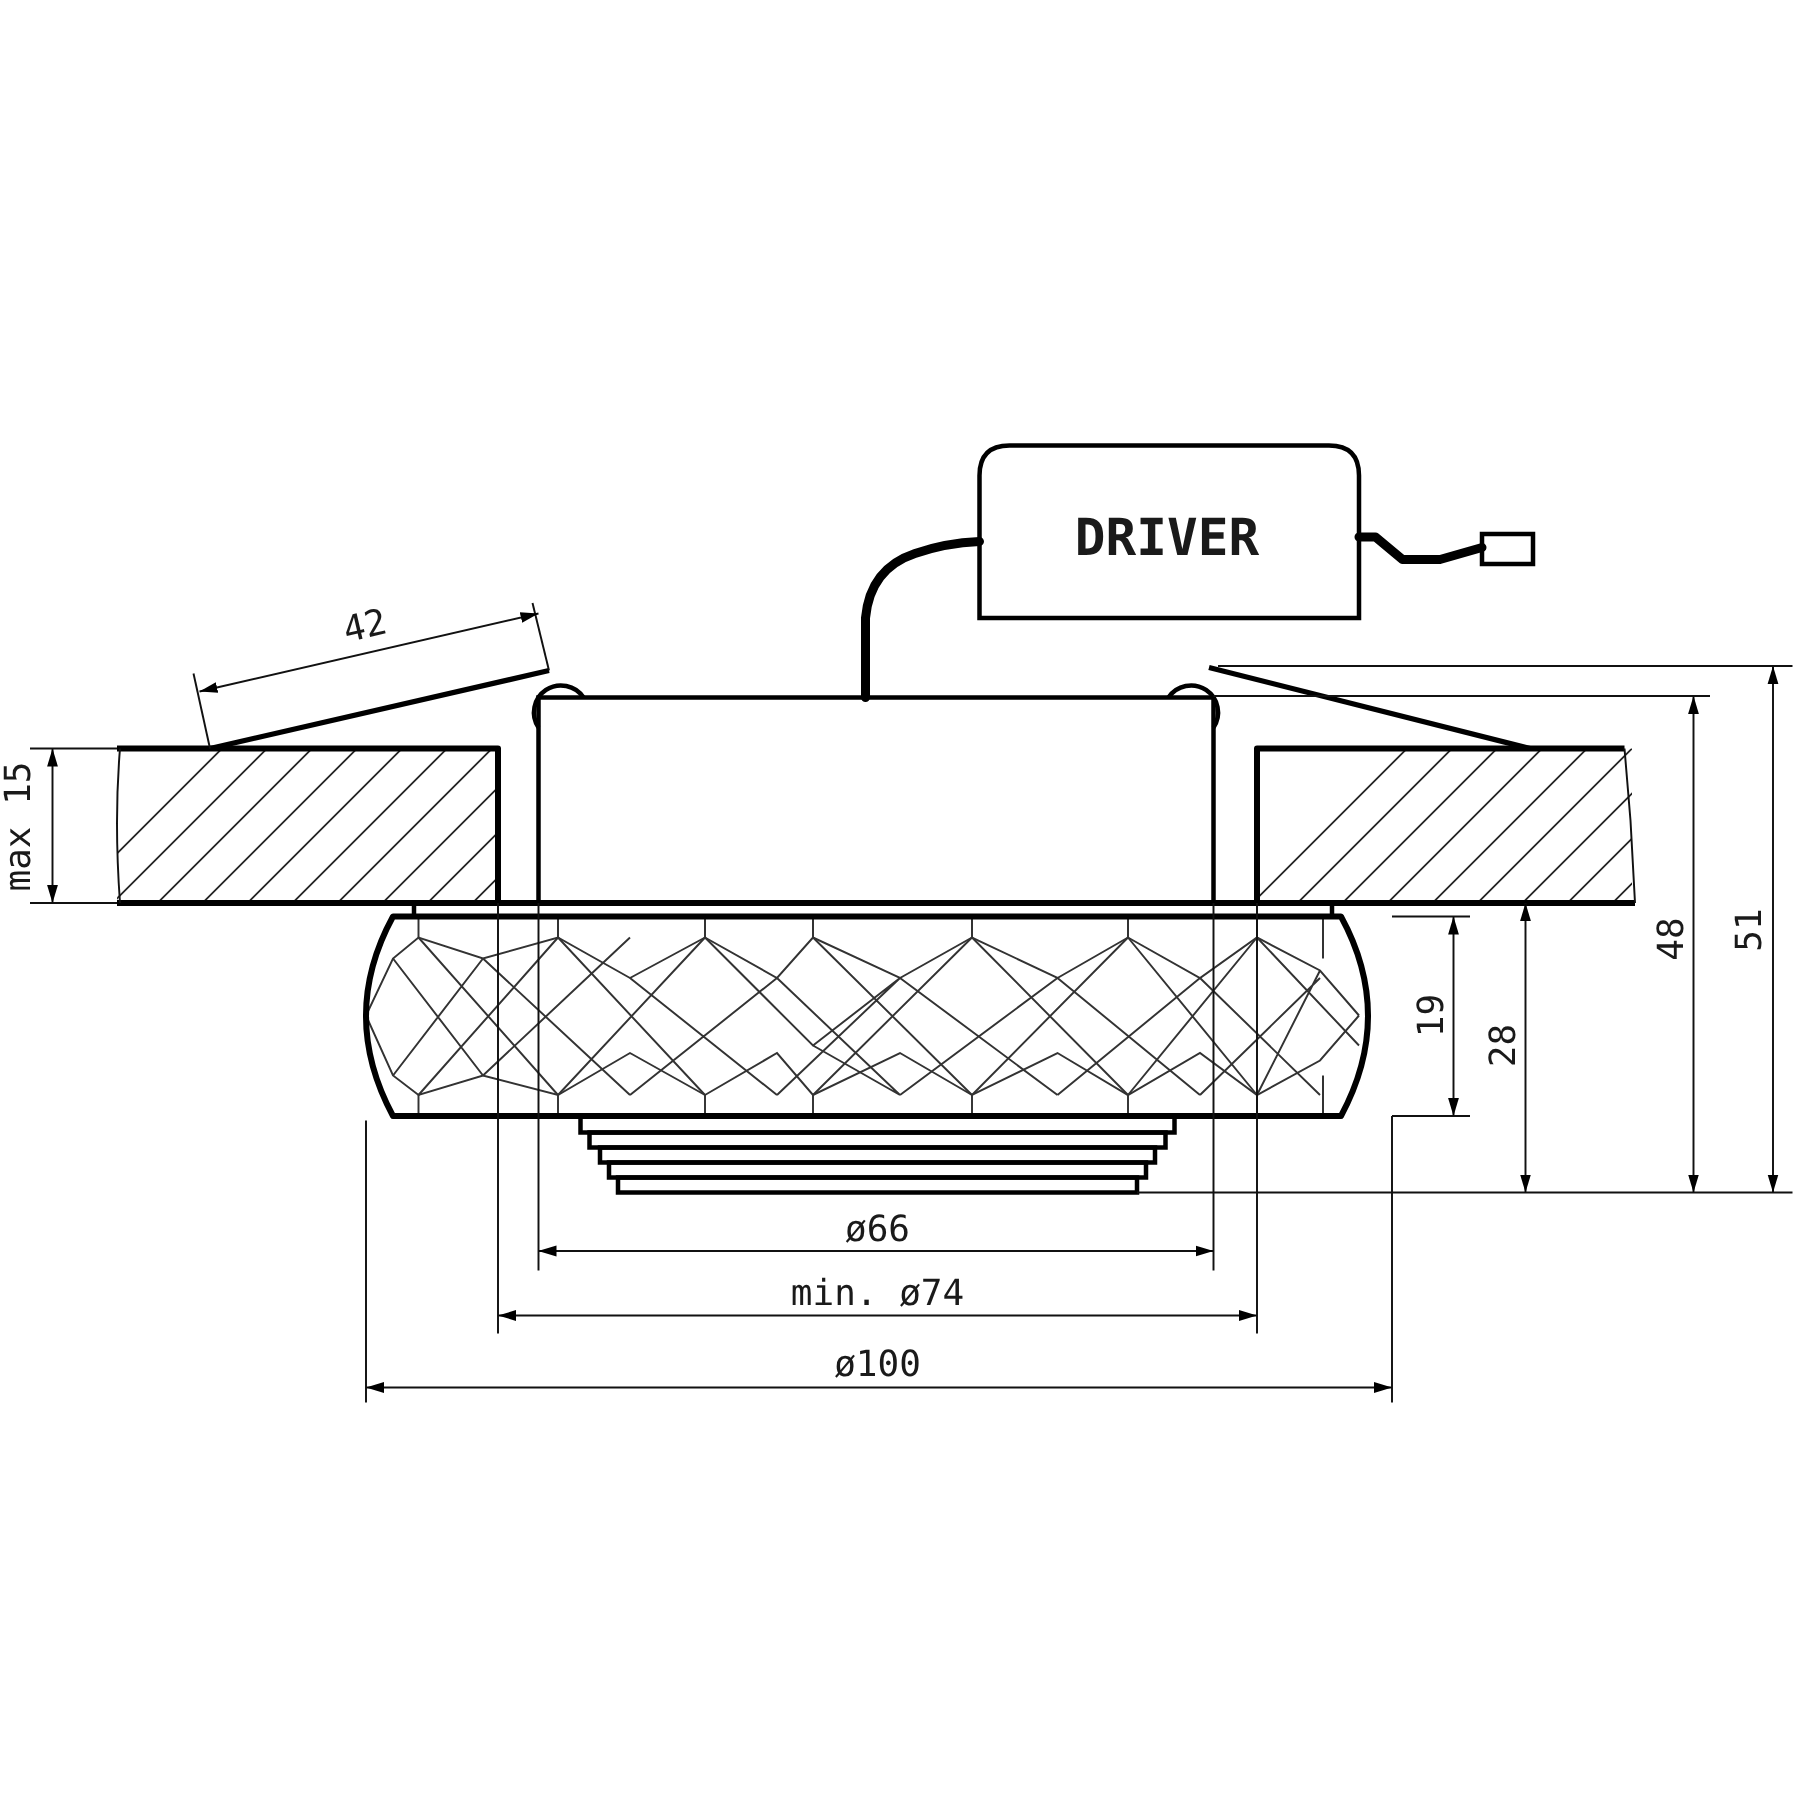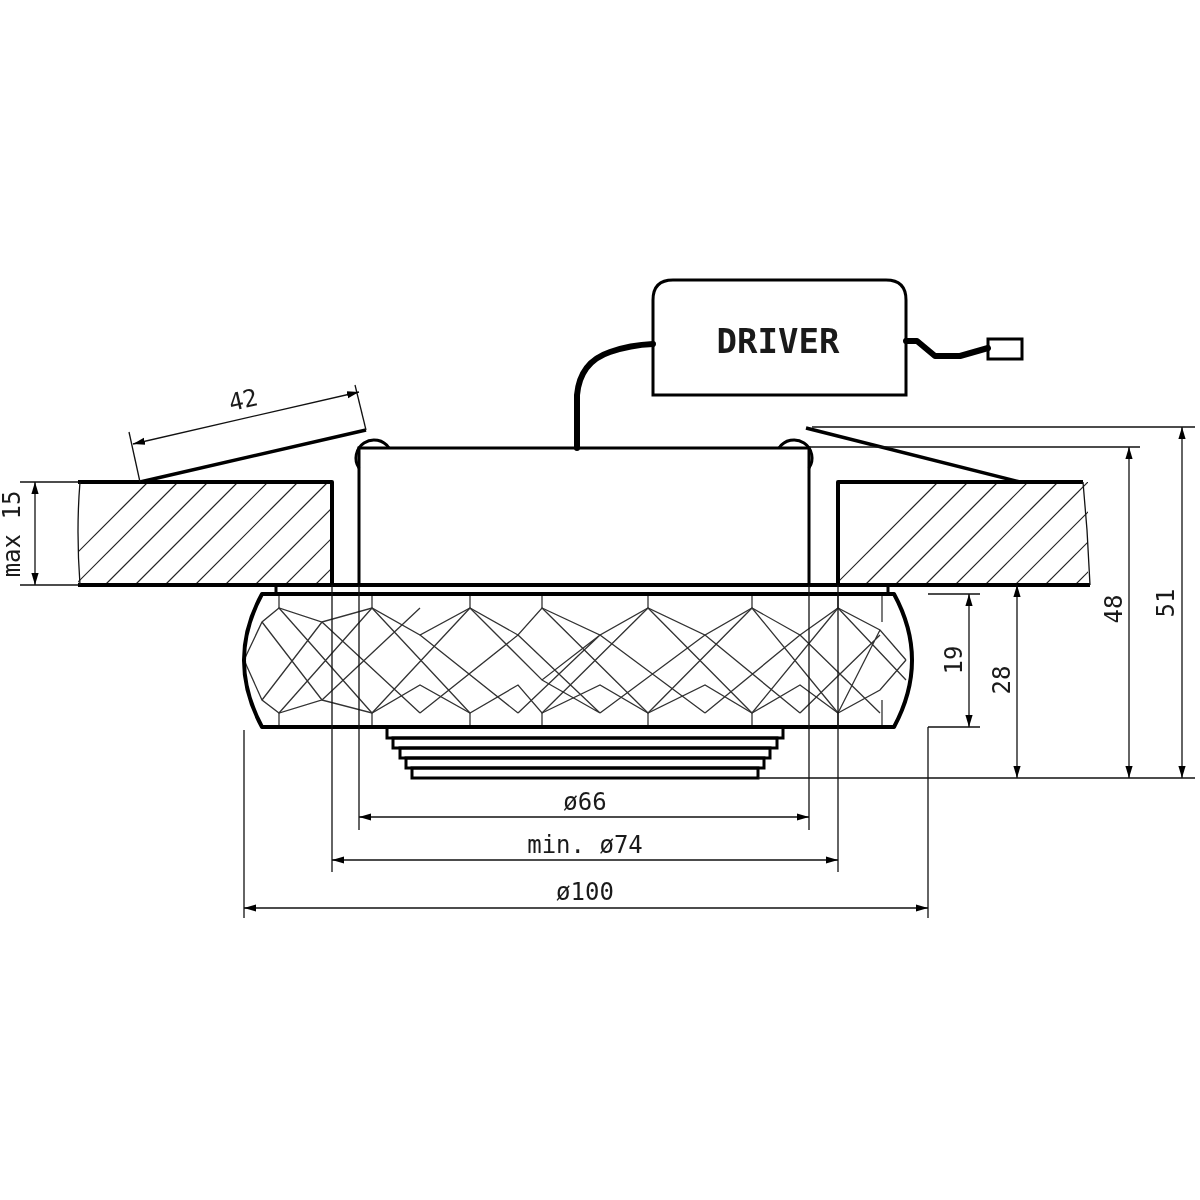--- a/index.html
+++ b/index.html
@@ -1,17 +1,17 @@
 <!DOCTYPE html>
 <html><head>
   <meta charset="utf-8">
   <style>
     html, body { margin: 0; padding: 0; background: #ffffff; }
     body { width: 1200px; height: 1200px; overflow: hidden; }
-    #canvas { position: absolute; left: 0; top: 0; width: 1200px; height: 1176px; }
+    #canvas { position: absolute; left: 0; top: 17px; width: 1200px; height: 1176px; }
     svg text { font-family: "DejaVu Sans Mono", "Liberation Mono", monospace; fill: #1a1a1a; }
     .thick { stroke: #000; stroke-width: 4; fill: none; stroke-linejoin: round; }
     .med { stroke: #000; stroke-width: 3; fill: none; }
     .thin { stroke: #111; stroke-width: 1.3; fill: none; }
     .hatch { stroke: #222; stroke-width: 1.2; }
     .facet { stroke: #333; stroke-width: 1.3; fill: none; }
     .dim-label { font-size: 24px; }
     .driver-label { font-size: 34px; font-weight: bold; }
   </style>
 </head>

